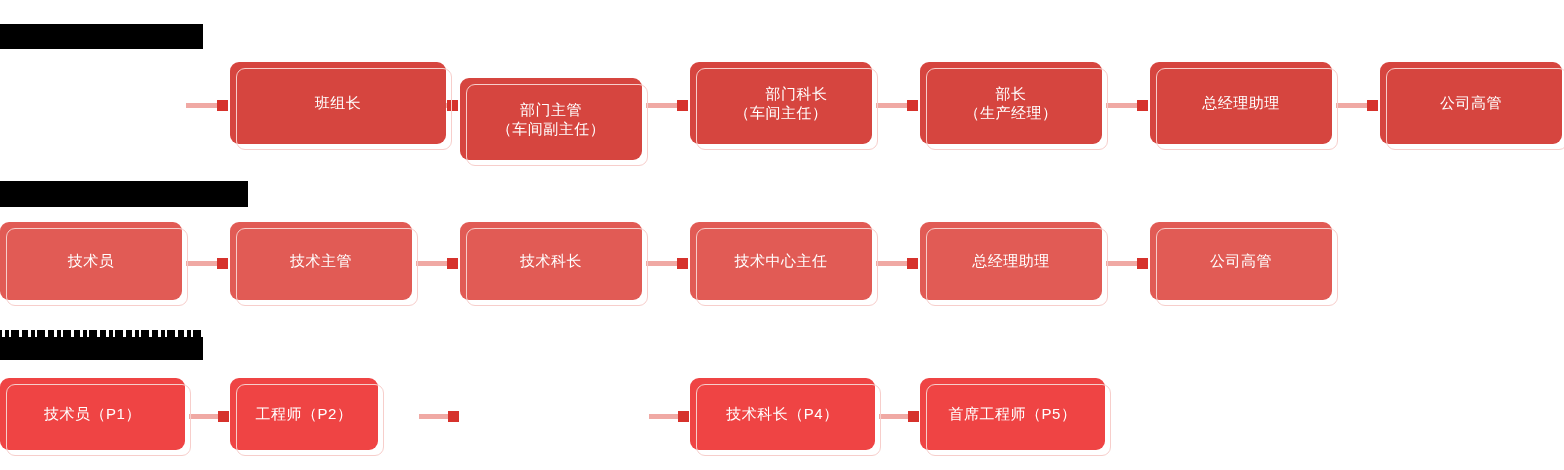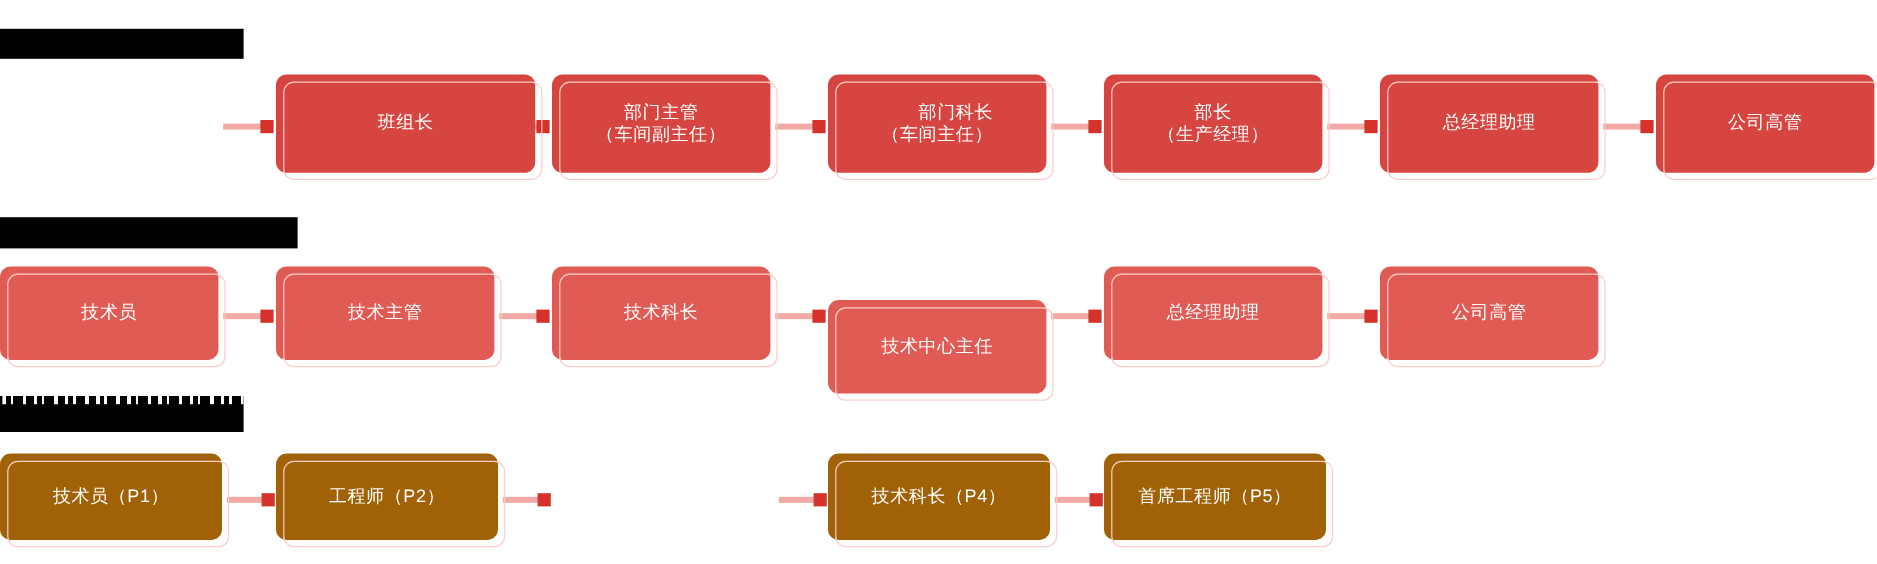--- a/index.html
+++ b/index.html
@@ -71,21 +71,21 @@
     left:6px;top:6px;
     width:100%;height:100%;
     border:1.5px solid #f7cecb;
     border-radius:9px;
     box-sizing:border-box;
     z-index:-1;
     pointer-events:none;
   }
   .r1 .node{background:#d6453f;font-size:15px;}
   .r2 .node{background:#e15b55;font-size:15px;}
-  .r3 .node{background:#a16207;font-size:15px;}
+  .r3 .node{background:#ef4444;font-size:15px;}
 
   
   .conn{
     position:absolute;
     height:5px;
     background:#f0a9a4;
     z-index:1;
   }
   .conn .head{
     position:absolute;
@@ -114,21 +114,21 @@
       <div class="conn" style="left: 876px; top: 41px; width: 33px; background: rgb(240, 169, 164);">
         <span class="head" style="background: rgb(214, 50, 44);"></span>
       </div>
       <div class="conn" style="left: 1106px; top: 41px; width: 33px; background: rgb(240, 169, 164);">
         <span class="head" style="background: rgb(214, 50, 44);"></span>
       </div>
       <div class="conn" style="left: 1336px; top: 41px; width: 33px; background: rgb(240, 169, 164);">
         <span class="head" style="background: rgb(214, 50, 44);"></span>
       </div>
       <div class="node" style="left: 230px; top: 0px; width: 216px; height: 82px; text-align: right;">班组长</div>
-      <div class="node" style="left: 460px; top: 0px; width: 182px; height: 82px;">部门主管
+      <div class="node" style="left: 460px; top: 16px; width: 182px; height: 82px;">部门主管
 （车间副主任）</div>
       <div class="node" style="left: 690px; top: 0px; width: 182px; height: 82px; text-align: right;">部门科长
 （车间主任）</div>
       <div class="node" style="left: 920px; top: 0px; width: 182px; height: 82px;">部长
 （生产经理）</div>
       <div class="node" style="left: 1150px; top: 0px; width: 182px; height: 82px;">总经理助理</div>
       <div class="node" style="left: 1380px; top: 0px; width: 182px; height: 82px;">公司高管</div>
     </div>
     <div class="redact-bar" style="left: 0px; top: 181px; width: 248px; height: 26px; background: rgb(0, 0, 0);"><span class="redact-text"></span></div>
     <div class="row r2" style="top: 222px; width: 1564px; height: 92px;">
@@ -143,38 +143,38 @@
       </div>
       <div class="conn" style="left: 876px; top: 39px; width: 33px; background: rgb(240, 169, 164);">
         <span class="head" style="background: rgb(214, 50, 44);"></span>
       </div>
       <div class="conn" style="left: 1106px; top: 39px; width: 33px; background: rgb(240, 169, 164);">
         <span class="head" style="background: rgb(214, 50, 44);"></span>
       </div>
       <div class="node" style="left: 0px; top: 0px; width: 182px; height: 78px;">技术员</div>
       <div class="node" style="left: 230px; top: 0px; width: 182px; height: 78px;">技术主管</div>
       <div class="node" style="left: 460px; top: 0px; width: 182px; height: 78px;">技术科长</div>
-      <div class="node" style="left: 690px; top: 0px; width: 182px; height: 78px; margin-top: 28px;">技术中心主任</div>
+      <div class="node" style="left: 690px; top: 0px; width: 182px; height: 78px;">技术中心主任</div>
       <div class="node" style="left: 920px; top: 0px; width: 182px; height: 78px;">总经理助理</div>
       <div class="node" style="left: 1150px; top: 0px; width: 182px; height: 78px;">公司高管</div>
     </div>
     <div class="redact-bar partial" style="left: 0px; top: 330px; width: 203px; height: 30px; background: rgb(0, 0, 0);"><div class="redact-sliver">
         <i></i>
       </div><span class="redact-text"></span></div>
     <div class="row r3" style="top: 378px; width: 1564px; height: 86px;">
       <div class="conn" style="left: 189px; top: 36px; width: 31px; background: rgb(240, 169, 164);">
         <span class="head" style="background: rgb(214, 50, 44);"></span>
       </div>
       <div class="conn" style="left: 419px; top: 36px; width: 31px; background: rgb(240, 169, 164);">
         <span class="head" style="background: rgb(214, 50, 44);"></span>
       </div>
       <div class="conn" style="left: 649px; top: 36px; width: 31px; background: rgb(240, 169, 164);">
         <span class="head" style="background: rgb(214, 50, 44);"></span>
       </div>
       <div class="conn" style="left: 879px; top: 36px; width: 31px; background: rgb(240, 169, 164);">
         <span class="head" style="background: rgb(214, 50, 44);"></span>
       </div>
       <div class="node" style="left: 0px; top: 0px; width: 185px; height: 72px;">技术员（P1）</div>
-      <div class="node" style="left: 230px; top: 0px; width: 185px; height: 72px;">工程师（P2）</div>
+      <div class="node" style="left: 230px; top: 0px; width: 148px; height: 72px;">工程师（P2）</div>
       <div class="node" style="left: 690px; top: 0px; width: 185px; height: 72px;">技术科长（P4）</div>
       <div class="node" style="left: 920px; top: 0px; width: 185px; height: 72px;">首席工程师（P5）</div>
     </div>
   </div>
 
 </body></html>

